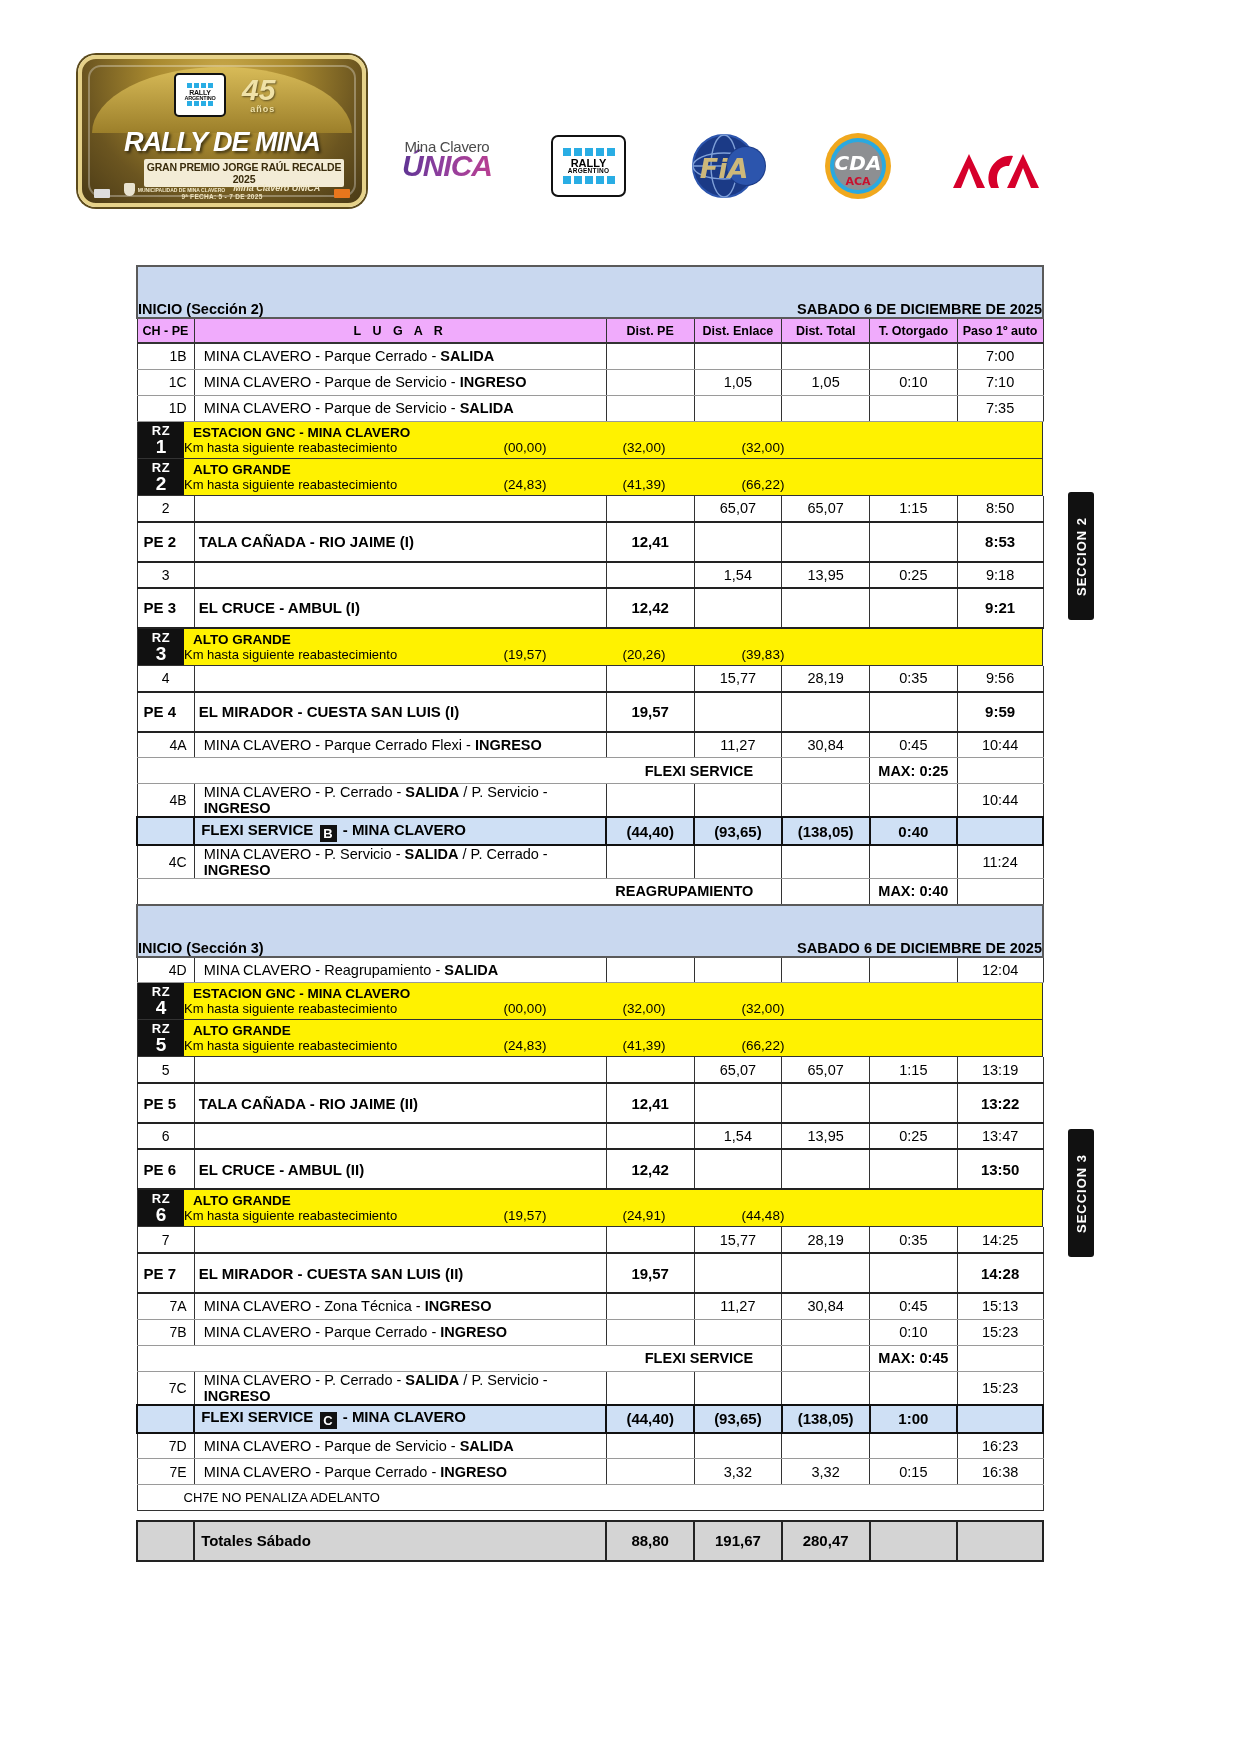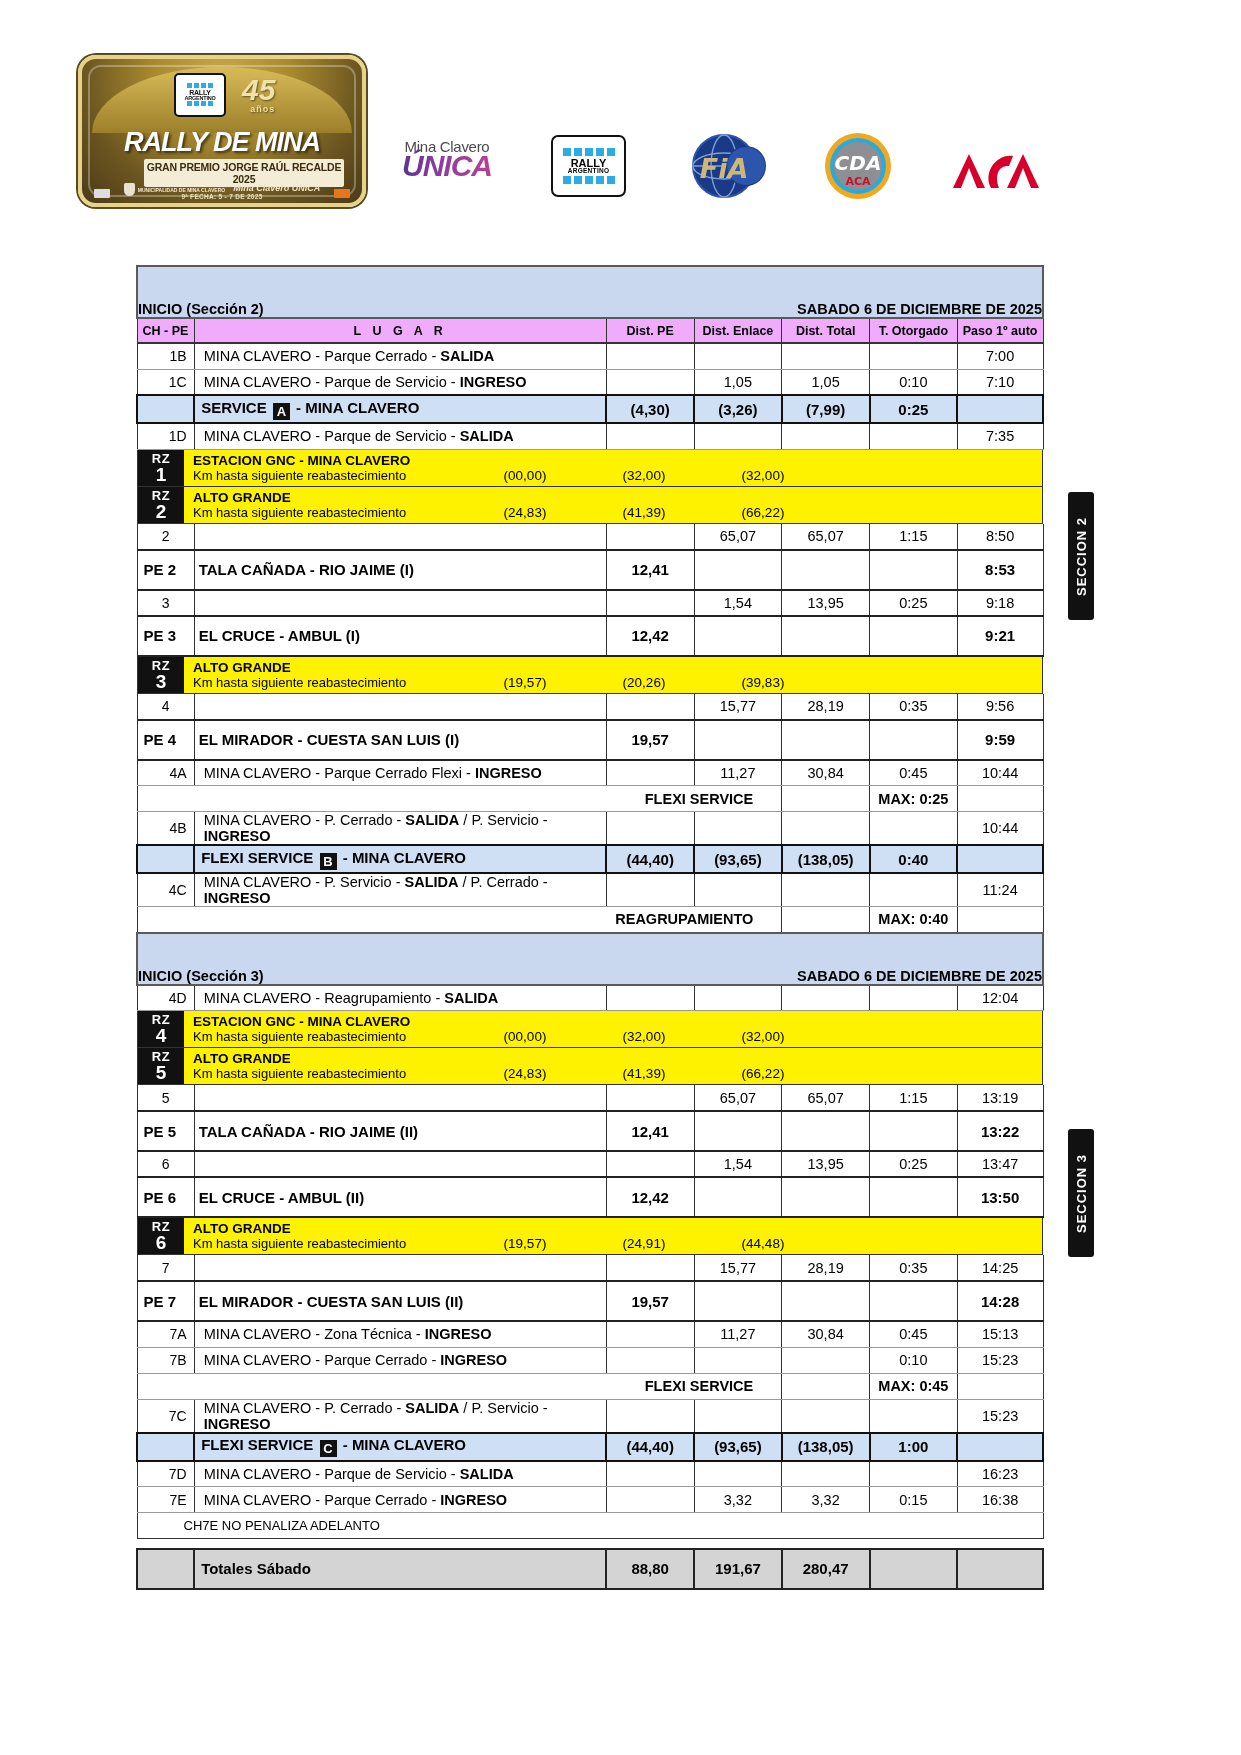--- a/index.html
+++ b/index.html
@@ -194,21 +194,21 @@
   .rzbadge{
     width:46px; min-width:46px; background:#111; color:#fff;
     display:flex; flex-direction:column; align-items:center; justify-content:center;
     line-height:1; padding:2px 0;
   }
   .rzbadge .rzlab{ font-size:13px; font-weight:bold; letter-spacing:.5px;}
   .rzbadge .rznum{ font-size:19px; font-weight:bold; }
   .rzbody{ flex:1; background:#fff200; }
   .rztitle{ font-size:13.5px; font-weight:bold; padding:3px 0 0 9px; }
   .rzline{ display:flex; align-items:center; }
-  .rzline .rztxt{ font-size:13px; padding-left:9px; }
+  .rzline .rztxt{ font-size:13px; }
   .rzcells{ display:flex; margin-left:auto;gap:33px; }
   .rzcells span{ display:block; text-align:center; font-size:13.5px; }
 
   
   tr.tot td{
     background:#d4d4d4; border:2.5px solid #222; height:40px;
     font-size:15px; font-weight:bold;
   }
   tr.tot td.lug{ padding-left:42px; }
 
@@ -372,29 +372,20 @@
     </tr>
         <tr class="row">
       <td class="ch">1C</td>
       <td class="lug">MINA CLAVERO -  Parque de Servicio - <b>INGRESO</b><b></b></td>
       <td class="num"></td>
       <td class="num">1,05</td>
       <td class="num">1,05</td>
       <td class="num">0:10</td>
       <td class="num">7:10</td>
     </tr>
-        <tr class="srv">
-      <td></td>
-      <td class="lug" style="padding-left:6px">SERVICE <span class="sqbox">A</span> - MINA CLAVERO</td>
-      <td class="num">(4,30)</td>
-      <td class="num">(3,26)</td>
-      <td class="num">(7,99)</td>
-      <td class="num">0:25</td>
-      <td class="num"></td>
-    </tr>
         <tr class="row">
       <td class="ch">1D</td>
       <td class="lug">MINA CLAVERO - Parque de Servicio - <b>SALIDA</b><b></b></td>
       <td class="num"></td>
       <td class="num"></td>
       <td class="num"></td>
       <td class="num"></td>
       <td class="num">7:35</td>
     </tr>
         <tr class="rz">

